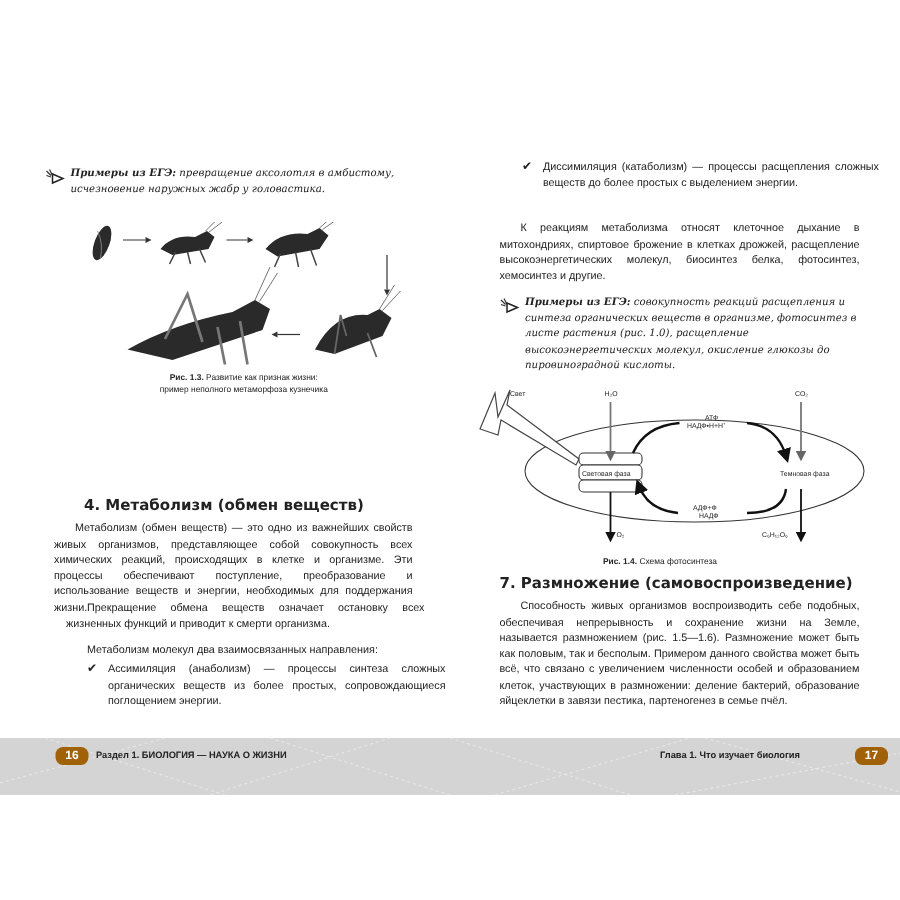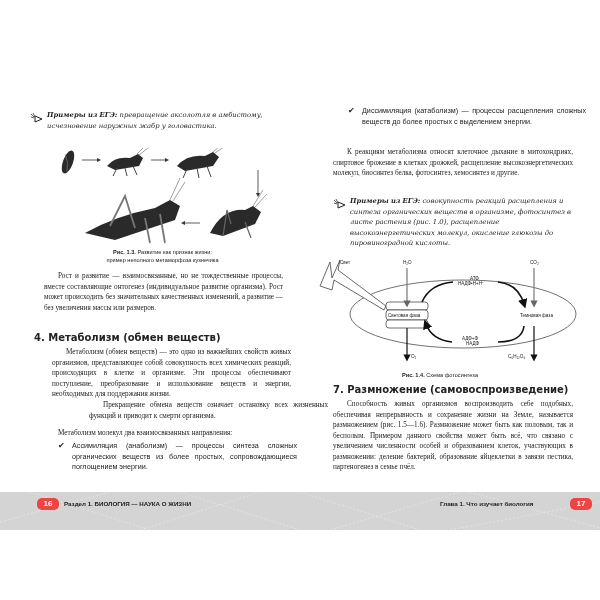--- a/index.html
+++ b/index.html
@@ -2,32 +2,32 @@
 <html><head>
 <meta charset="utf-8">
 <style>
   html, body { margin:0; padding:0; }
   body { width:600px; height:600px; background:#fff; position:relative; overflow:hidden;
          font-family:"Liberation Sans", sans-serif; color:#222; }
   .page { position:absolute; top:0; height:500px; width:300px; }
   .page.left { left:0; }
   .page.right { left:300px; }
   .p { font-size:7.2px; line-height:10.5px; text-align:justify; margin:0; }
-  .indent { text-indent:14px;font-family:Liberation Serif, serif; }
+  .indent { text-indent:14px; }
   .note { position:absolute; font-size:7.2px; line-height:10.5px; font-style:italic; font-family:"DejaVu Serif", serif; font-size:6.8px; }
   .note b { font-style:italic; font-weight:bold; }
   .note-icon { position:absolute; width:14px; height:12px; }
   .h2 { font-size:10px; font-weight:bold; margin:0; font-family:"DejaVu Sans", sans-serif; }
   .check { position:relative; padding-left:14px; }
   .check .mark { position:absolute; left:0; top:0; font-size:8px; }
   .caption { font-size:5.6px; text-align:center; line-height:8px; }
   .caption b { font-weight:bold; }
   .footer { position:absolute; top:492px; height:38px; width:600px; left:0; background:#d4d4d4; overflow:hidden; }
   .footer svg.bg { position:absolute; left:0; top:0; }
-  .pnum { position:absolute; top:6px; width:22px; height:12px; border-radius:5px; background:#ef4444; color:#fff;
+  .pnum { position:absolute; top:6px; width:22px; height:12px; border-radius:5px; background:#a16207; color:#fff;
           font-size:8px; font-weight:bold; text-align:center; line-height:12px; }
   .ftext { position:absolute; top:7px; font-size:6.2px; font-weight:bold; color:#222; line-height:10px; }
   .abs { position:absolute; }
 </style>
 </head>
 <body>
 
 <div class="page left">
 
   <svg class="note-icon" style="left:30px;top:112px;" viewBox="0 0 14 12">
@@ -78,27 +78,26 @@
       <path d="M30 85 Q60 68 100 60 L115 52 L125 58 L120 72 L60 92 Z" fill="#2a2a2a"></path>
       <path d="M55 78 L70 48 L80 80 M90 70 L95 95 M105 66 L110 95" stroke="#777" stroke-width="1.8" fill="none"></path>
       <path d="M115 52 L125 30 M118 53 L130 34" stroke="#444" stroke-width="0.5"></path>
     </g>
   </svg>
   <div class="caption abs" style="left:55px;top:248px;width:215px;">
     <b>Рис. 1.3.</b><span> Развитие как признак жизни:</span><br>
     <span>пример неполного метаморфоза кузнечика</span>
   </div>
 
-  <p class="p indent abs" style="left:44px;top:271px;width:239px;">Рост и развитие — взаимосвязанные, но не тождественные процессы, вместе составляющие онтогенез (индивидуальное развитие организма). Рост может происходить без значительных качественных изменений, а развитие — без увеличения массы или размеров.</p>
 
-  <h2 class="h2 abs" style="left:34px;top:332px;">4. Метаболизм (обмен веществ)</h2>
+  <h2 class="h2 abs" style="left:56px;top:332px;">4. Метаболизм (обмен веществ)</h2>
 
-  <p class="p indent abs" style="left:52px;top:347px;width:239px;">Метаболизм (обмен веществ) — это одно из важнейших свойств живых организмов, представляющее собой совокупность всех химических реакций, происходящих в клетке и организме. Эти процессы обеспечивают поступление, преобразование и использование веществ и энергии, необходимых для поддержания жизни.</p>
+  <p class="p indent abs" style="left:36px;top:347px;width:239px;">Метаболизм (обмен веществ) — это одно из важнейших свойств живых организмов, представляющее собой совокупность всех химических реакций, происходящих в клетке и организме. Эти процессы обеспечивают поступление, преобразование и использование веществ и энергии, необходимых для поддержания жизни.</p>
 
-  <p class="p indent abs" style="left:44px;top:400px;width:239px;margin-left:45px;">Прекращение обмена веществ означает остановку всех жизненных функций и приводит к смерти организма.</p>
+  <p class="p indent abs" style="left:44px;top:400px;width:239px;">Прекращение обмена веществ означает остановку всех жизненных функций и приводит к смерти организма.</p>
 
   <p class="p indent abs" style="left:44px;top:428px;width:239px;">Метаболизм молекул два взаимосвязанных направления:</p>
 
   <div class="p check abs" style="left:58px;top:441px;width:225px;">
     <span class="mark">✔</span>
     <span>Ассимиляция (анаболизм) — процессы синтеза сложных органических веществ из более простых, сопровождающиеся поглощением энергии.</span>
   </div>
 </div>
 
 <div class="page right">

